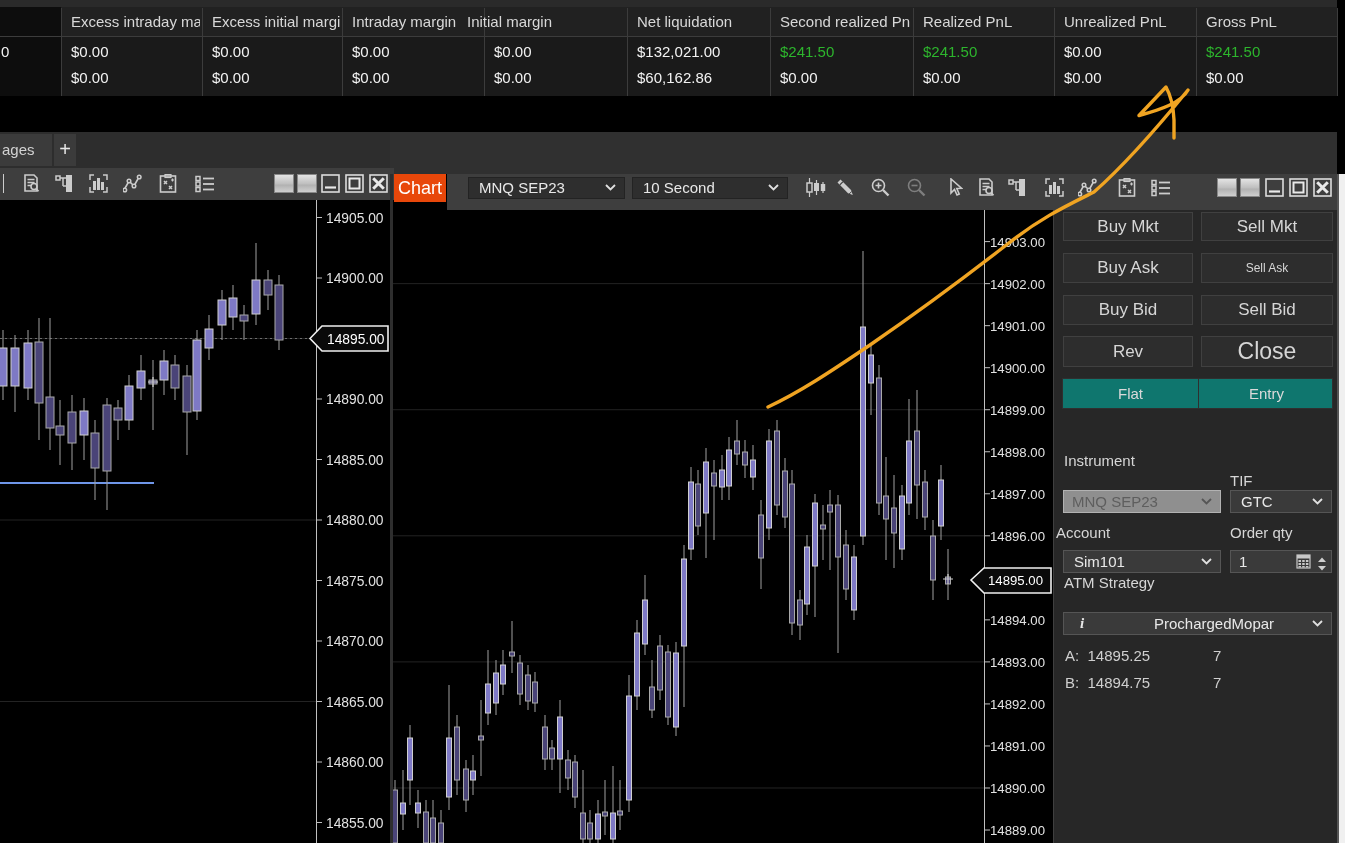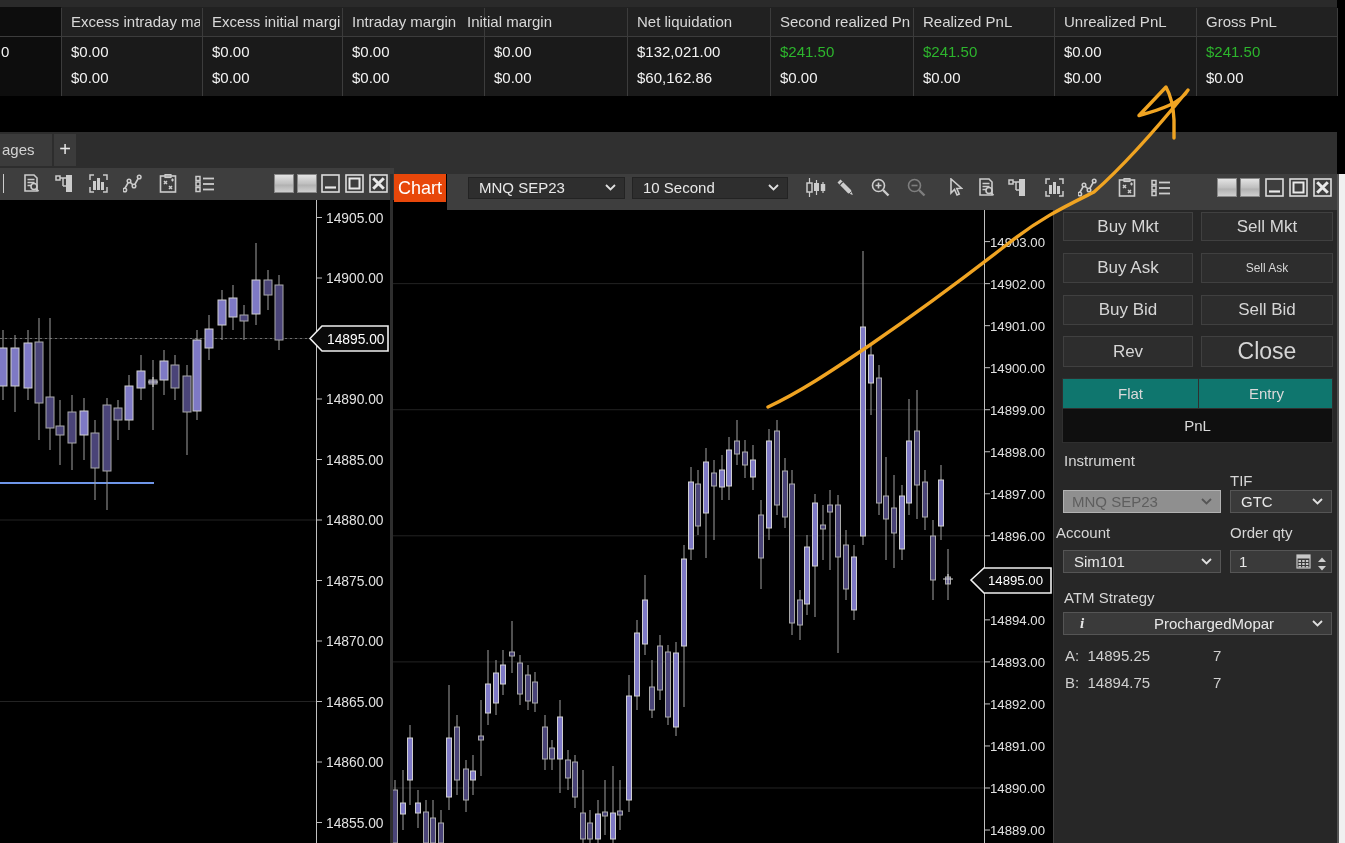--- a/index.html
+++ b/index.html
@@ -491,21 +491,20 @@
 <div style="position:absolute;left:9px;top:43px;width:130px;height:30px;background:#2d2d2d;border:1px solid #404040;color:#d6d6d6;font-size:17px;line-height:28px;text-align:center">Buy Ask</div>
 <div style="position:absolute;left:147px;top:43px;width:132px;height:30px;background:#2d2d2d;border:1px solid #404040;color:#d6d6d6;font-size:12px;line-height:28px;text-align:center">Sell Ask</div>
 <div style="position:absolute;left:9px;top:85px;width:130px;height:30px;background:#2d2d2d;border:1px solid #404040;color:#d6d6d6;font-size:17px;line-height:28px;text-align:center">Buy Bid</div>
 <div style="position:absolute;left:147px;top:85px;width:132px;height:30px;background:#2d2d2d;border:1px solid #404040;color:#d6d6d6;font-size:17px;line-height:28px;text-align:center">Sell Bid</div>
 <div style="position:absolute;left:9px;top:126px;width:130px;height:31px;background:#2d2d2d;border:1px solid #404040;color:#d6d6d6;font-size:17px;line-height:29px;text-align:center">Rev</div>
 <div style="position:absolute;left:147px;top:126px;width:132px;height:31px;background:#2d2d2d;border:1px solid #404040;color:#d6d6d6;font-size:23px;line-height:29px;text-align:center">Close</div>
 <div style="position:absolute;left:8px;top:168px;width:271px;height:31px;background:#0f766e;border:1px solid #2f2f2f">
         <div style="position:absolute;left:0;top:0;width:136px;height:29px;border-right:1px solid #2f2f2f;color:#dadada;font-size:15px;line-height:29px;text-align:center">Flat</div>
         <div style="position:absolute;left:136px;top:0;width:135px;height:29px;color:#dadada;font-size:15px;line-height:29px;text-align:center">Entry</div>
       </div>
-<div style="position:absolute;left:8px;top:199px;width:271px;height:34px;background:#0f0f0f;border:1px solid #2f2f2f;border-top:none;color:#dadada;font-size:15px;line-height:34px;text-align:center">PnL</div>
 <div class="lbl" style="left:10px;top:242px">Instrument</div>
 <div class="lbl" style="left:176px;top:262px">TIF</div>
 <div style="position:absolute;left:9px;top:280px;width:158px;height:23px;background:#8f8f8f;border:1px solid #b2b2b2;color:#5e5e5e;font-size:15px;line-height:21px;padding-left:8px">MNQ SEP23<div style="position:absolute;right:8px;top:7px;line-height:0;font-size:0"><svg width="11" height="7" viewBox="0 0 11 7">
             <path d="M1 1 L5.5 5.5 L10 1" fill="none" stroke="#555555" stroke-width="1.8"></path>
           </svg></div></div>
 <div class="abs" style="left:176px;top:280px;width:102px;height:23px;background:#3a3a3a;border:1px solid #555555;color:#e8e8e8;font-size:15px;line-height:21px;padding-left:10px">GTC<div style="position:absolute;right:8px;top:7px;line-height:0;font-size:0"><svg width="11" height="7" viewBox="0 0 11 7">
             <path d="M1 1 L5.5 5.5 L10 1" fill="none" stroke="#e0e0e0" stroke-width="1.8"></path>
           </svg></div></div>
 <div class="lbl" style="left:2px;top:314px">Account</div>
 <div class="lbl" style="left:176px;top:314px">Order qty</div>
@@ -526,21 +525,21 @@
               <rect x="2.5" y="12" width="2.5" height="1.5"></rect>
               <rect x="6.2" y="12" width="2.5" height="1.5"></rect>
               <rect x="9.9" y="12" width="2.5" height="1.5"></rect>
             </g>
           </svg></div>
 <div style="position:absolute;right:3px;top:4px;line-height:0;font-size:0"><svg width="12" height="18" viewBox="0 0 12 18">
             <path d="M2 7 L6 2.5 L10 7 Z" fill="#d0d0d0"></path>
             <path d="M2 11 L6 15.5 L10 11 Z" fill="#d0d0d0"></path>
           </svg></div>
 </div>
-<div class="lbl" style="left:10px;top:379px">ATM Strategy</div>
+<div class="lbl" style="left:10px;top:364px">ATM Strategy</div>
 <div style="position:absolute;left:9px;top:402px;width:269px;height:23px;background:#3a3a3a;border:1px solid #555;color:#e8e8e8;font-size:15px;line-height:21px">
         <span style="position:absolute;left:16px;top:0;font-family:'Liberation Serif',serif;font-weight:bold;font-style:italic">i</span>
         <span style="position:absolute;left:90px;top:0">ProchargedMopar</span>
         <div style="position:absolute;right:8px;top:7px;line-height:0;font-size:0"><svg width="11" height="7" viewBox="0 0 11 7">
             <path d="M1 1 L5.5 5.5 L10 1" fill="none" stroke="#e0e0e0" stroke-width="1.8"></path>
           </svg></div>
       </div>
 <div class="lbl" style="left:11px;top:437px;color:#cfcfcf">A:&nbsp; 14895.25</div>
 <div class="lbl" style="left:159px;top:437px;color:#cfcfcf">7</div>
 <div class="lbl" style="left:11px;top:464px;color:#cfcfcf">B:&nbsp; 14894.75</div>

